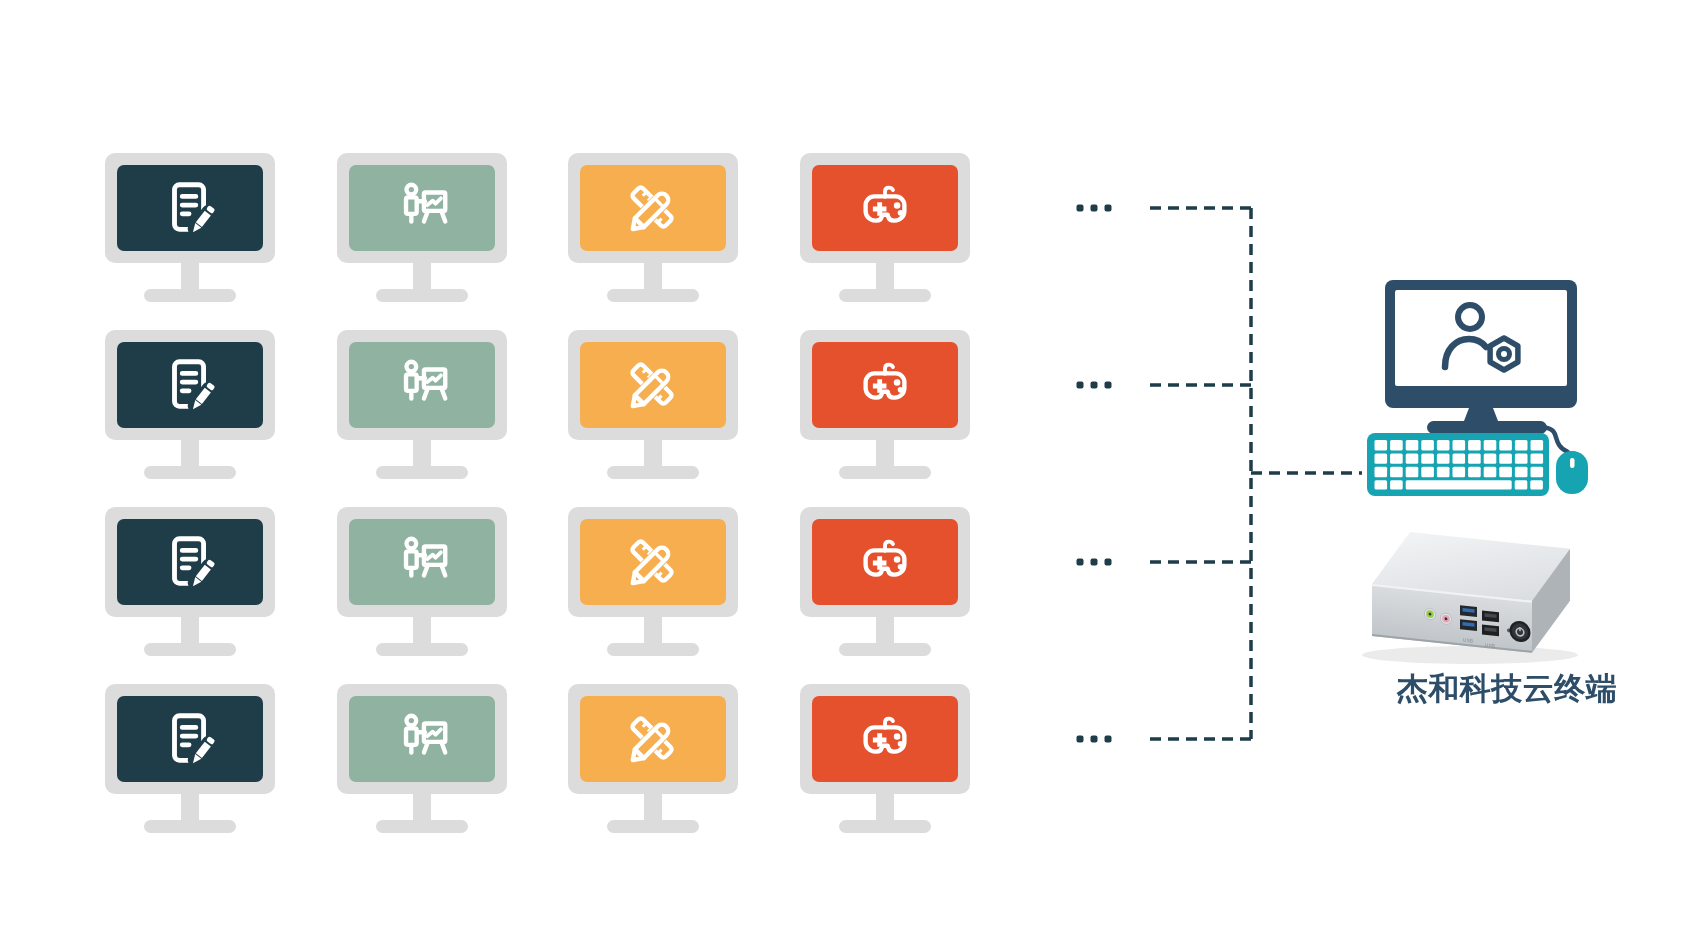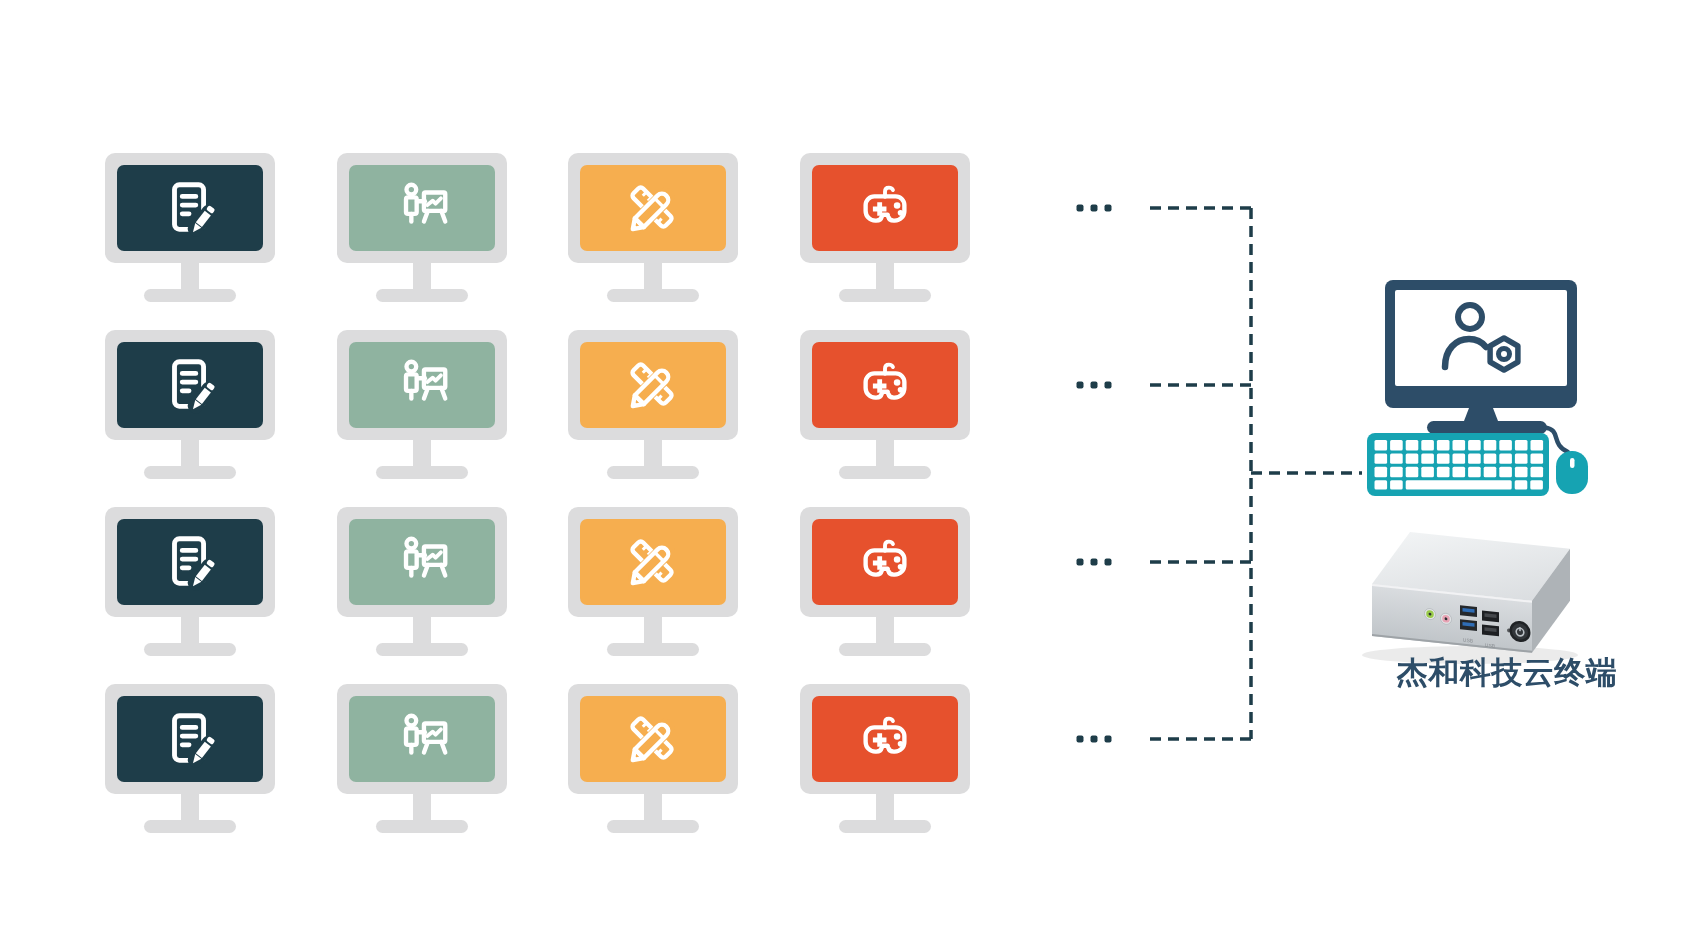--- a/index.html
+++ b/index.html
@@ -9,21 +9,21 @@
   .monitor{position:absolute;width:170px;height:149px;}
   .monitor .frame{position:absolute;left:0;top:0;width:170px;height:110px;background:var(--c-frame);border-radius:10px;}
   .monitor .screen{position:absolute;left:12px;top:12px;width:146px;height:86px;border-radius:7px;
                    display:flex;align-items:center;justify-content:center;}
   .monitor .screen svg{width:62px;height:62px;display:block;}
   .monitor .neck{position:absolute;left:76px;top:110px;width:18px;height:26px;background:var(--c-frame);}
   .monitor .base{position:absolute;left:39px;top:136px;width:92px;height:13px;background:var(--c-frame);border-radius:7px;}
   svg.overlay{position:absolute;left:0;top:0;width:1687px;height:948px;}
   .dash{stroke:var(--c-dash);stroke-width:3.5;fill:none;stroke-dasharray:11 7;}
   .dot{fill:var(--c-dash);}
-  .caption{position:absolute;left:1378px;top:652px;width:258px;text-align:center;
+  .caption{position:absolute;left:1378px;top:668px;width:258px;text-align:center;
            font-size:31px;font-weight:bold;letter-spacing:.5px;color:var(--c-navy);}
   .hidden-defs{position:absolute;width:0;height:0;overflow:hidden;}
 </style>
 </head>
 <body>
 
 <svg class="hidden-defs" aria-hidden="true">
   <defs>
     <symbol id="document-edit-icon" viewBox="0 0 64 64">
       <rect x="16" y="8" width="30" height="46" rx="5" fill="none" stroke="#fff" stroke-width="5"></rect>

